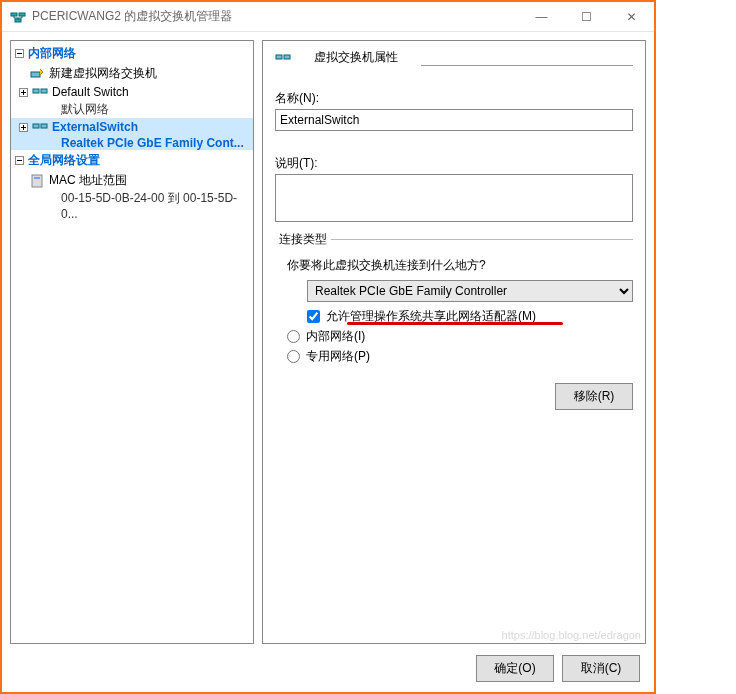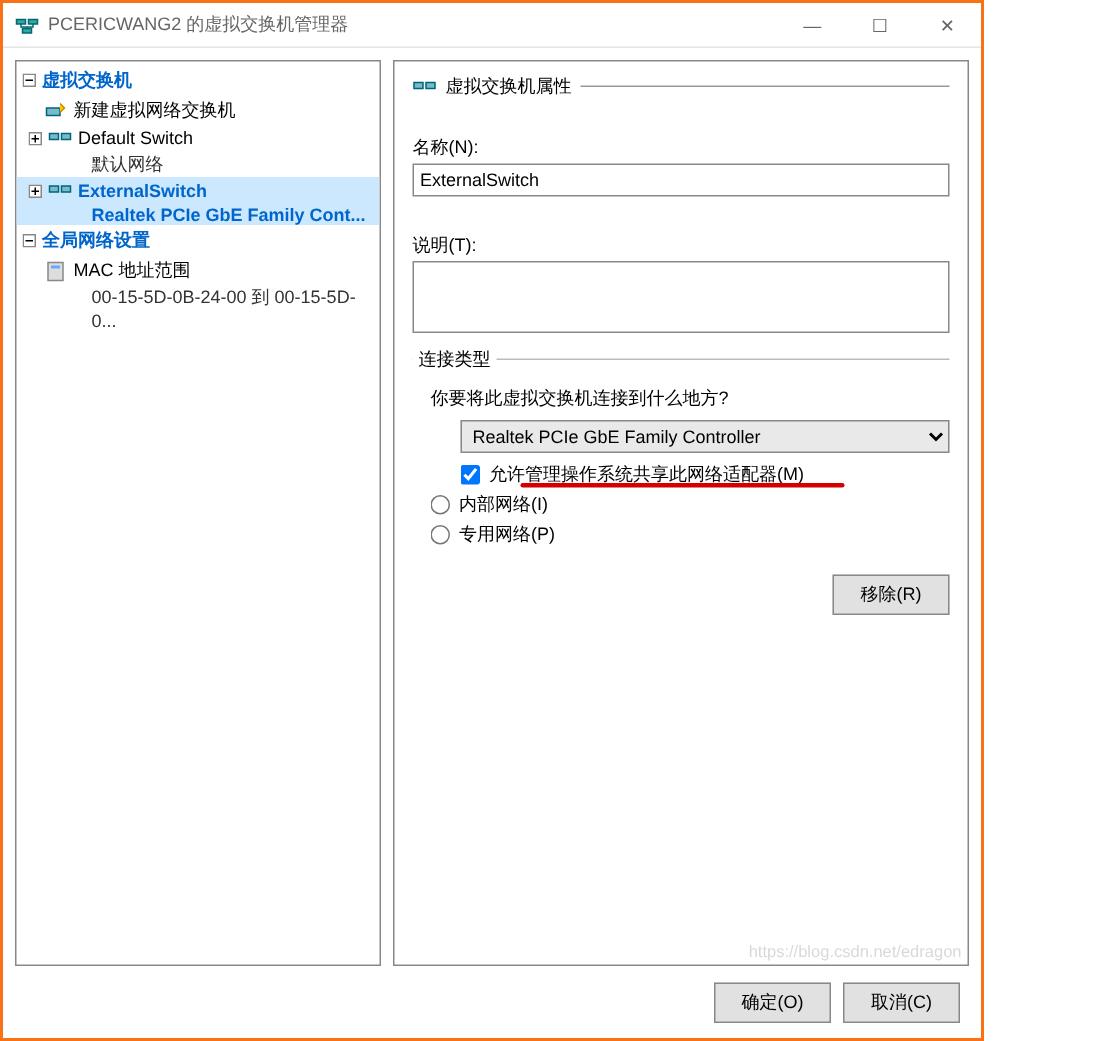--- a/index.html
+++ b/index.html
@@ -15,21 +15,21 @@
 .tree-header { display: flex; align-items: center; padding: 2px 4px; color: #0066cc; font-weight: bold; gap: 4px; }
 .tree-header .toggle { width: 9px; height: 9px; cursor: pointer; }
 .tree-item { display: flex; align-items: center; padding: 1px 4px 1px 4px; gap: 4px; white-space: nowrap; }
 .tree-item .toggle { width: 9px; height: 9px; margin-left: 4px; cursor: pointer; }
 .tree-item .icon { width: 16px; height: 16px; flex: none; }
 .tree-item.lv2 { padding-left: 18px; }
 .tree-sub { padding-left: 50px; color: #333; }
 .tree-item.selected { background: #cce8ff; }
 .tree-item.selected .label, .tree-item.selected .sub { color: #0066cc; font-weight: bold; }
 .label { color: #000; }
-.section-title { display: flex; align-items: center; gap: 6px; margin-bottom: 6px; }
+.section-title { display: flex; align-items: flex-end; gap: 23px; margin-bottom: 6px; }
 .section-title .line { flex: 1; height: 1px; background: #999; }
 .field-label { margin: 24px 0 2px 0; }
 .text-input { width: 100%; border: 1px solid #888; padding: 3px 4px; font-size: 12px; }
 .textarea { width: 100%; height: 48px; border: 1px solid #888; padding: 3px 4px; resize: none; overflow-y: scroll; }
 .groupbox { border-top: 1px solid #bbb; margin-top: 14px; padding-top: 0; position: relative; }
 .groupbox .legend { position: relative; top: -9px; background: #fff; padding: 0 4px; color: #000; display: inline-block; }
 .indent { padding-left: 12px; }
 .q { margin-bottom: 6px; }
 .radio-row { display: flex; align-items: center; gap: 6px; margin: 3px 0; }
 .radio-row input { margin: 0; }
@@ -75,21 +75,21 @@
   <div class="content">
 
     <div class="left-panel">
       <div class="tree-header">
         <span class="toggle">
             <svg width="9" height="9">
               <rect x="0.5" y="0.5" width="8" height="8" fill="#fff" stroke="#888"></rect>
               <path d="M2 4.5h5M4.5 2v0" stroke="#000"></path>
             </svg>
           </span>
-        <span>虚拟交换机</span>
+        <span>内部网络</span>
       </div>
       <div class="tree-item lv2">
         <span class="icon">
             <svg width="16" height="16">
               <rect x="2" y="6" width="9" height="5" fill="#7bc" stroke="#067"></rect>
               <path d="M11 3l3 3-3 3" fill="#fc0" stroke="#c80"></path>
             </svg>
           </span>
         <span class="label">新建虚拟网络交换机</span>
       </div>
@@ -189,21 +189,21 @@
           </label>
         </div>
       </div>
 
       
 
       <div class="remove-row">
         <button class="btn">移除(R)</button>
       </div>
 
-      <div class="watermark">https://blog.csdn.net/edragon</div>
+      <div class="watermark">https://blog.blog.net/edragon</div>
     </div>
   </div>
 
   <div class="footer">
     <button class="btn">确定(O)</button>
     <button class="btn">取消(C)</button>
   </div>
 </div>
 
 </body></html>

